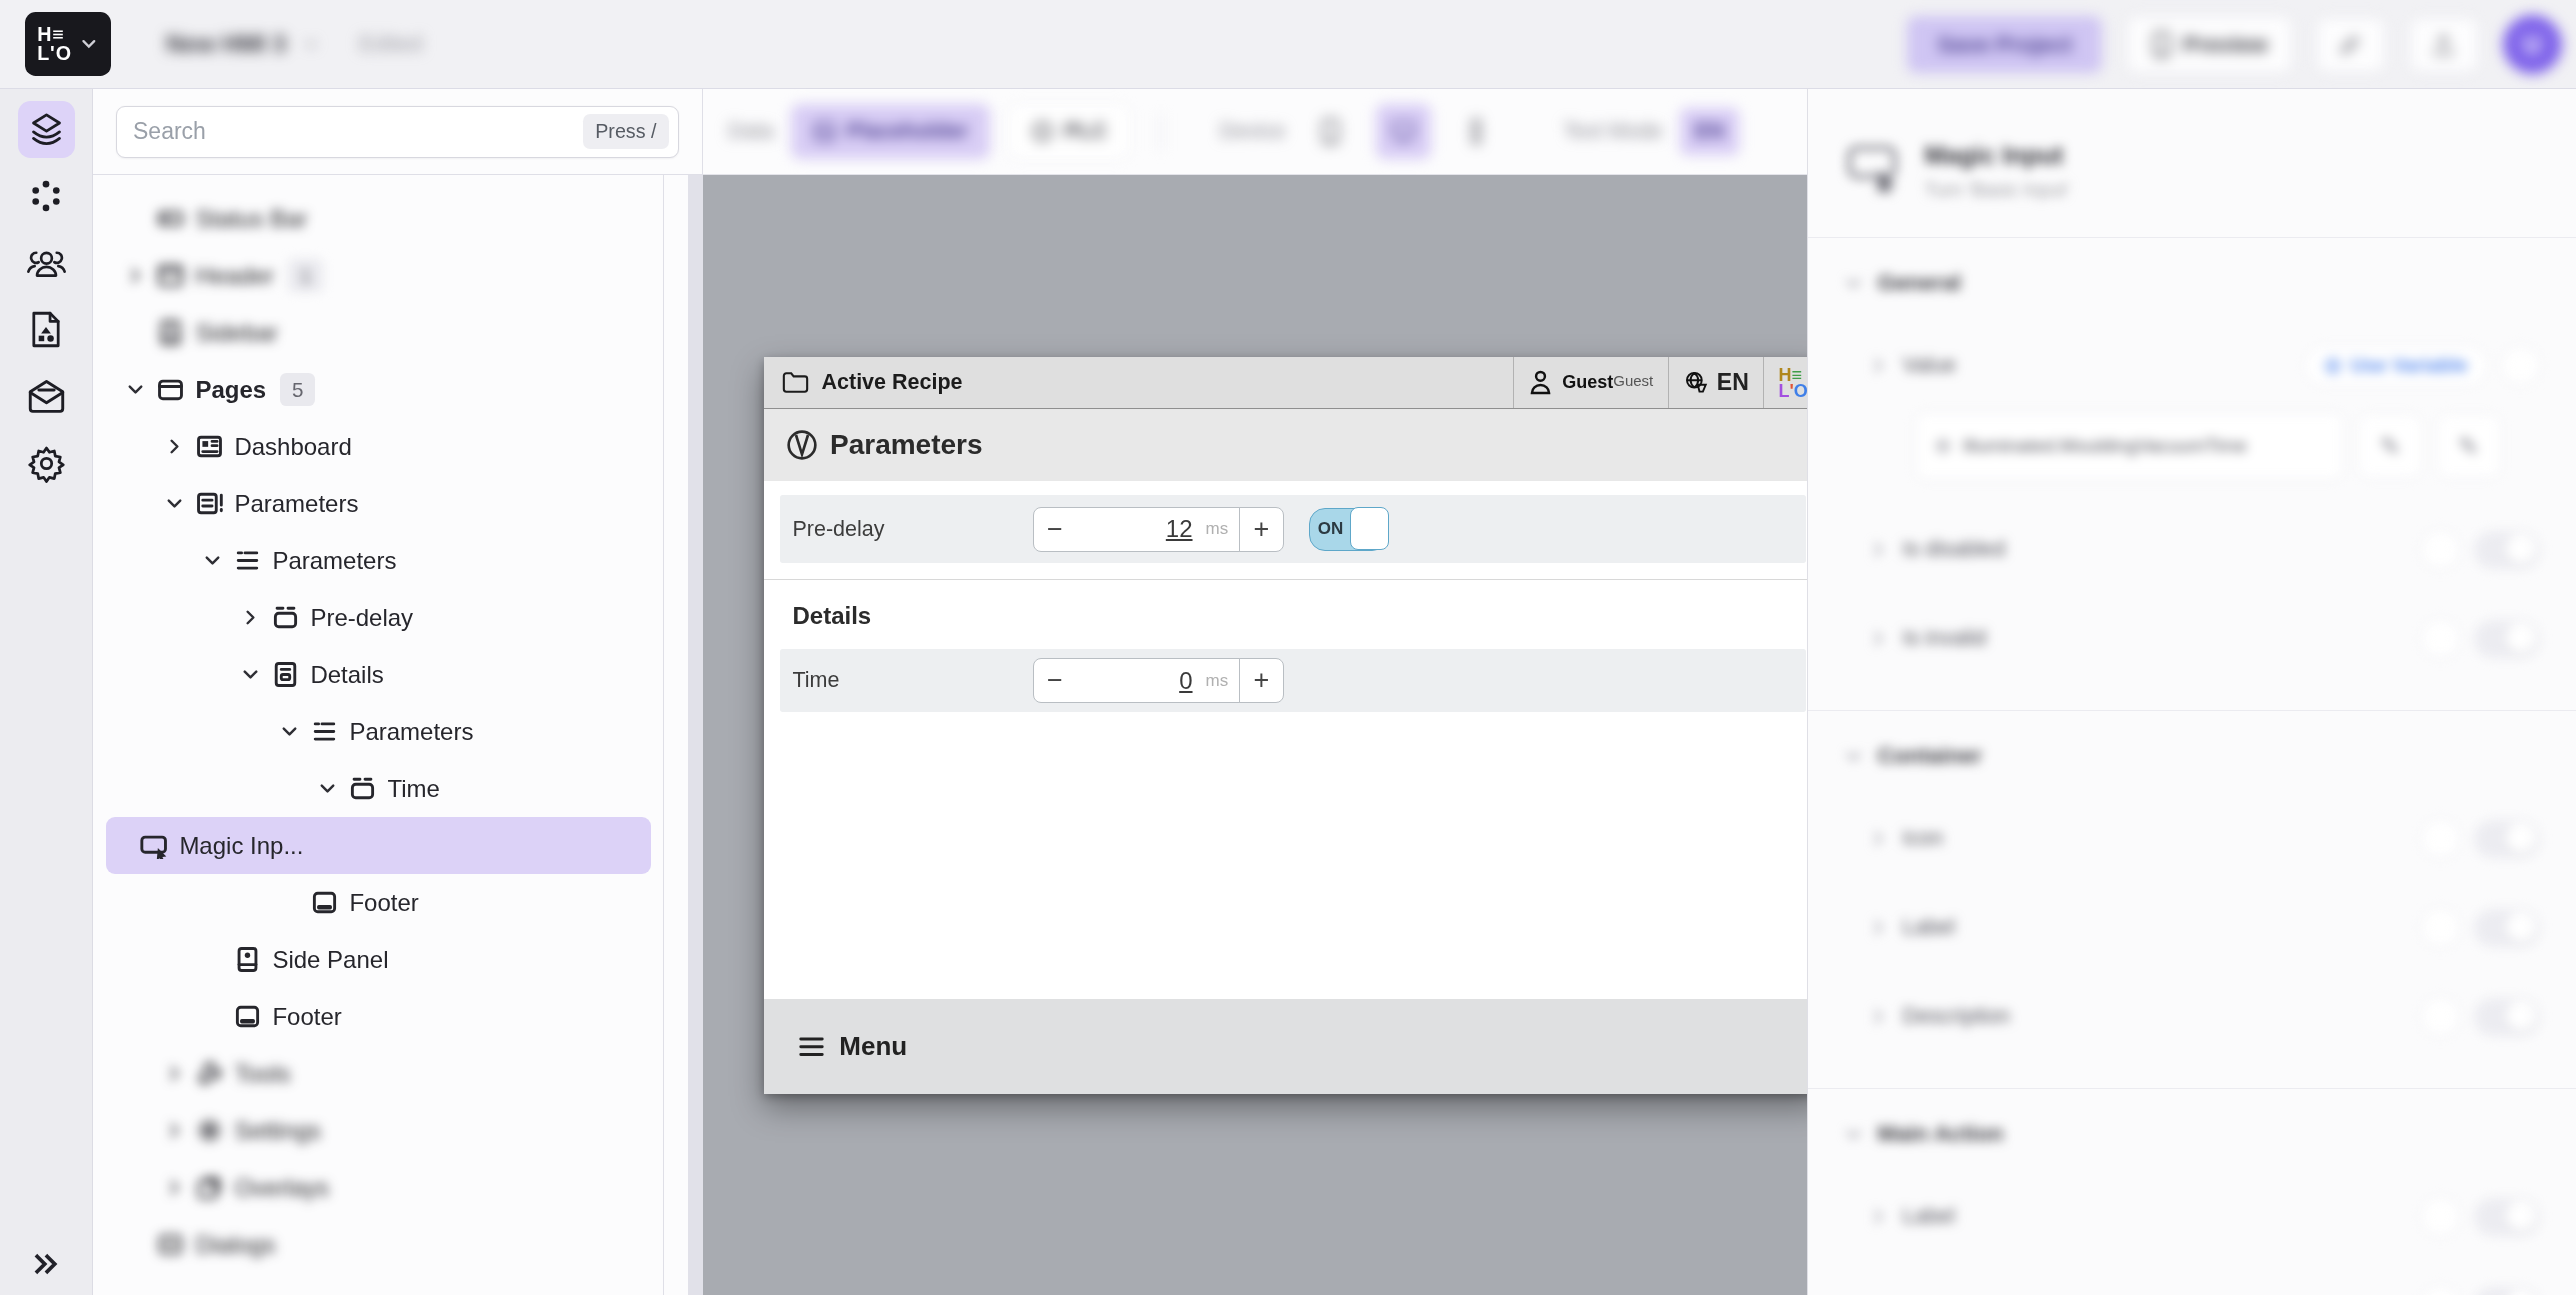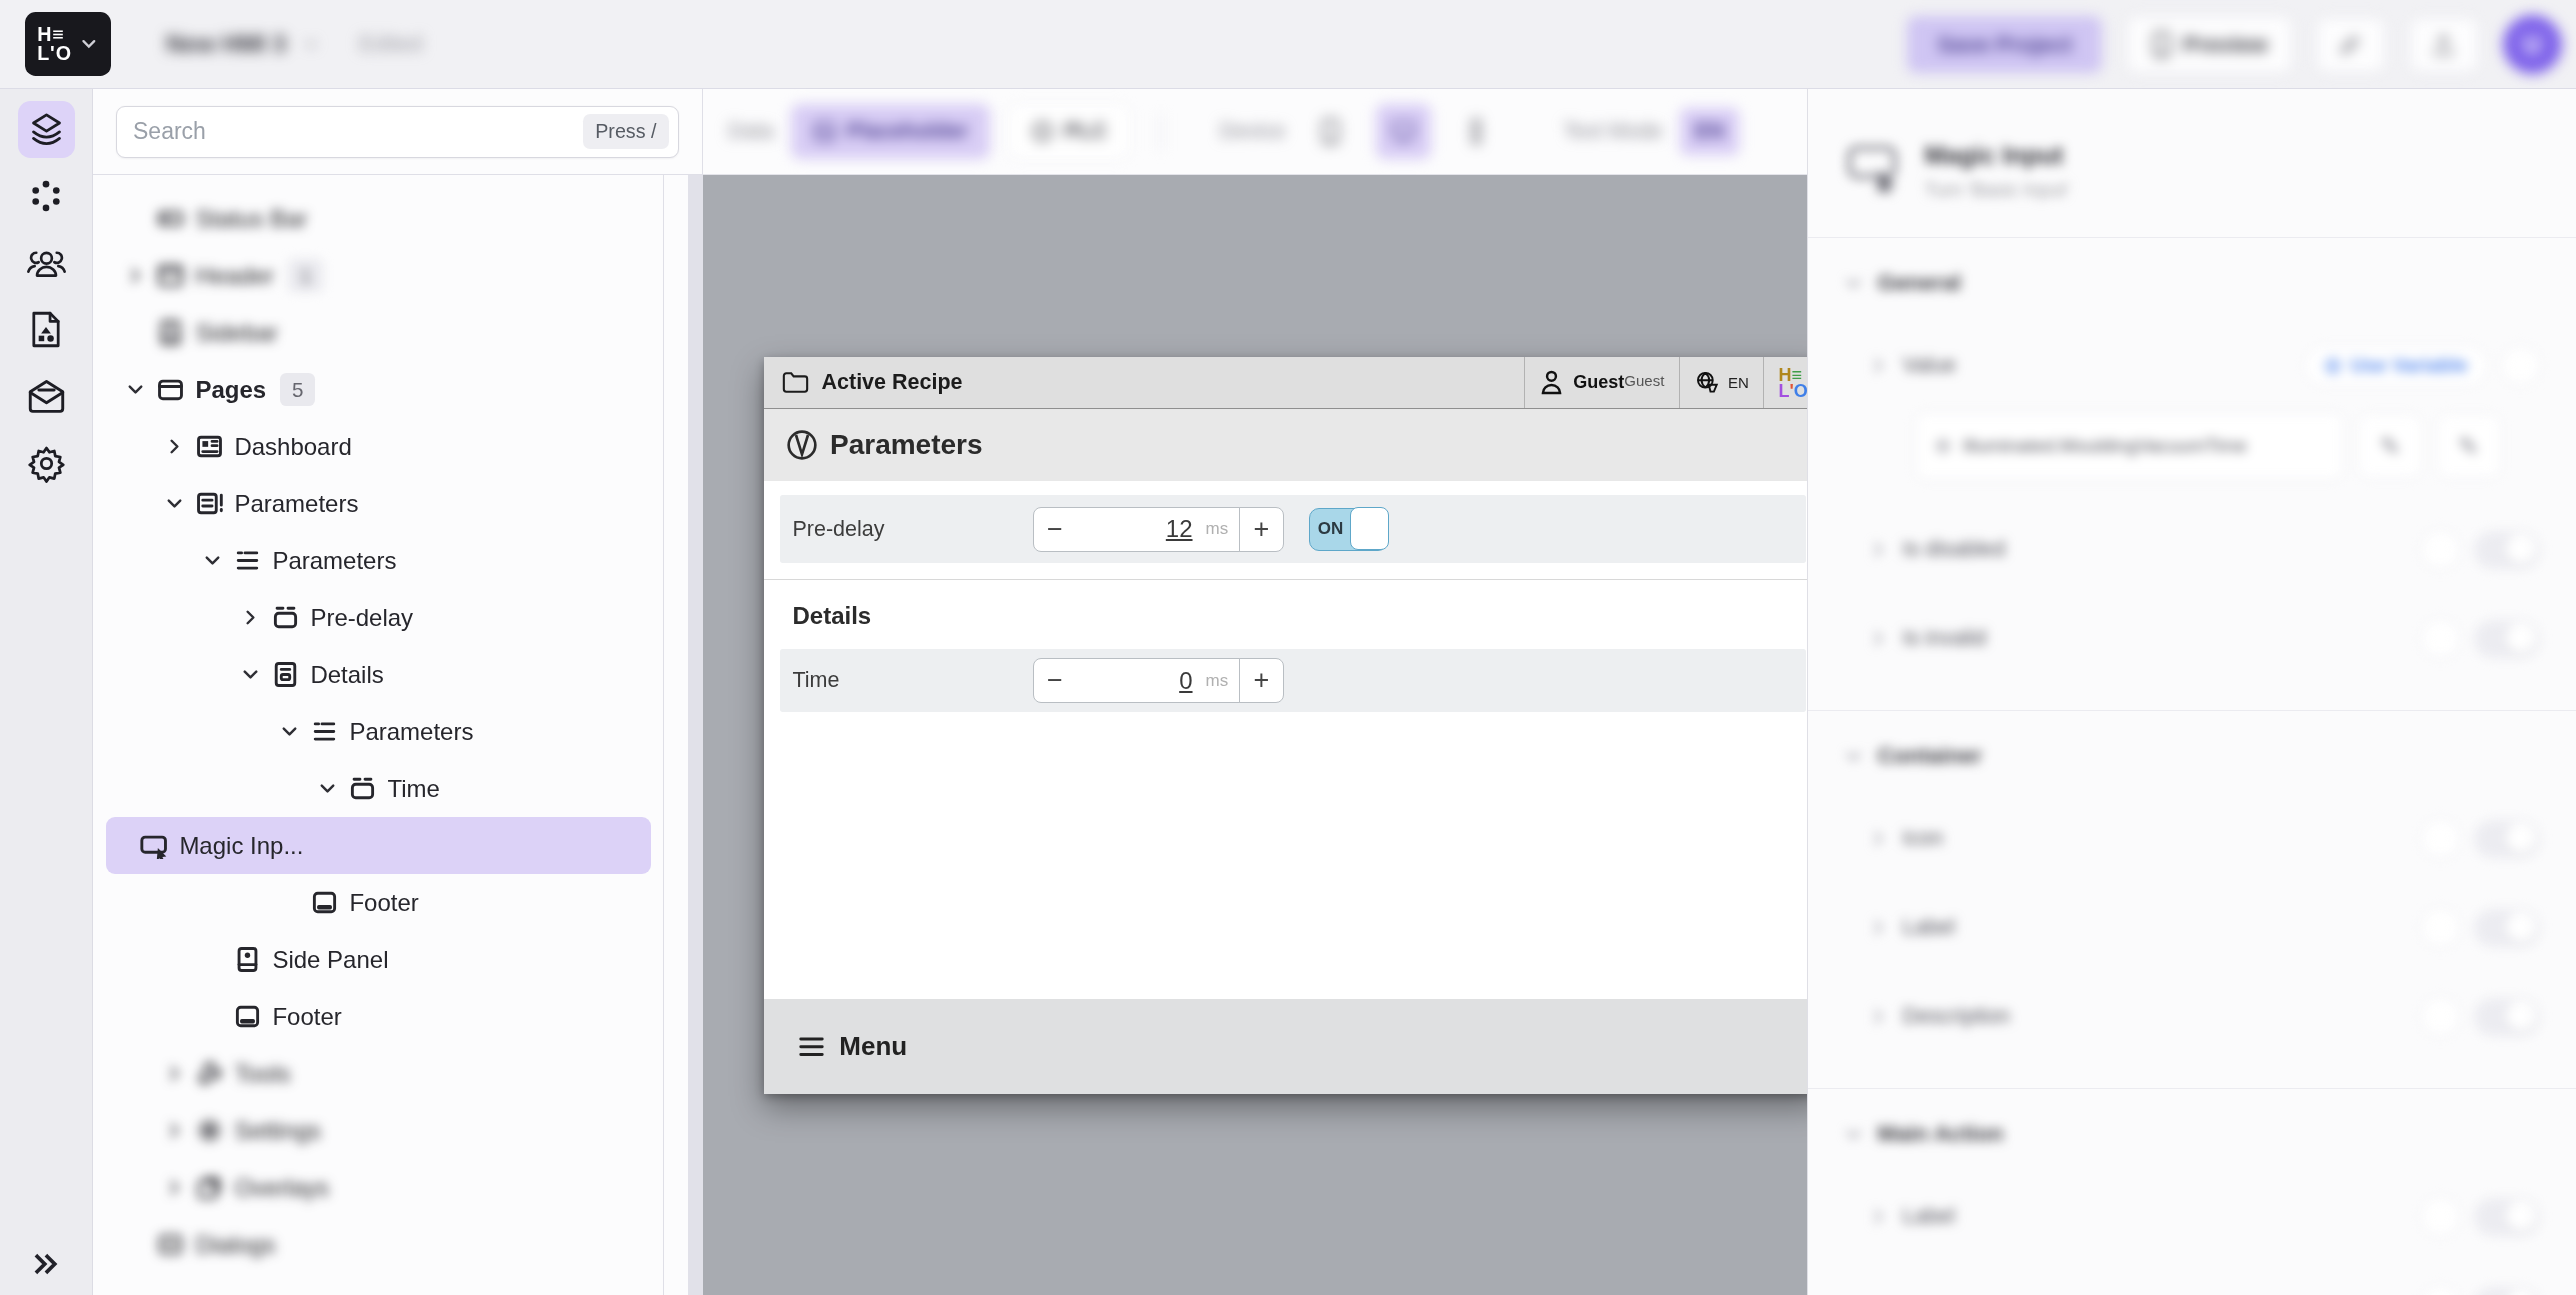--- a/index.html
+++ b/index.html
@@ -87,21 +87,21 @@
     display:flex; flex-direction:column; color:#222; }
   .dv-statusbar { height:52px; background:#dfdfdf; border-bottom:1.8px solid #8f8f8f;
     display:flex; align-items:center; padding-left:18px; flex:0 0 52px; }
   .dv-title { font-size:21.5px; font-weight:700; margin-left:12.5px; color:#1c1c1c; }
   .dv-sb-right { margin-left:auto; display:flex; height:100%; }
   .dv-cell { border-left:0.9px solid #b2b2b2; display:flex; align-items:center; justify-content:center;
     gap:9px; padding:0 14.3px; }
   .dv-user-col { display:flex; flex-direction:row; line-height:1.05; }
   .dv-user-name { font-size:18px; font-weight:700; color:#111; }
   .dv-user-role { font-size:15px; color:#555; }
-  .dv-lang { font-size:15px; font-weight:400; }
+  .dv-lang { font-size:23px; font-weight:700; }
   .dv-logo { font-weight:900; font-size:18px; line-height:16px; letter-spacing:0; }
   .dv-heading { height:72px; background:#e8e8e8; display:flex; align-items:center; gap:12.5px;
     padding-left:21.5px; flex:0 0 72px; }
   .dv-heading-text { font-size:28px; font-weight:800; color:#2b2b2b; }
   .dv-content { flex:1; background:#fff; padding:14.3px 16px 0 16px; }
   .dv-row { height:68px; background:#edeff1; border-radius:2.7px; display:flex; align-items:center;
     padding-left:12.5px; }
   .dv-row-label { font-size:21.5px; color:#3c3c3c; width:240px; }
   .dv-divider { border-top:0.9px solid #d8d8d8; margin:16px -16px 0 -16px; }
   .dv-details { font-size:24px; font-weight:800; color:#2b2b2b; margin:21.5px 0 0 12.5px; }
@@ -110,21 +110,21 @@
   .step-btn { width:45px; height:45px; background:#fff; border:1.8px solid #b9bec3; display:flex;
     align-items:center; justify-content:center; font-size:27px; color:#444; }
   .step-minus { border-radius:8px 0 0 8px; }
   .step-plus { border-radius:0 8px 8px 0; margin-left:-1.8px; }
   .step-input { width:165px; height:45px; background:#fff; border-top:1.8px solid #b9bec3;
     border-bottom:1.8px solid #b9bec3; margin-left:-1.8px; display:flex; align-items:center;
     justify-content:flex-end; padding-right:12.5px; }
   .step-val { font-size:24px; color:#3a3a3a;text-decoration:underline; }
   .step-unit { font-size:17px; color:#b0b0b0; margin-left:13px; }
   .toggle { position:relative; width:79px; height:43px; margin-left:25px; background:#a9d7e9;
-    border:1.8px solid #5ea7c9; border-radius:10px;text-align:center; }
+    border:1.8px solid #5ea7c9; border-radius:16px;text-align:center; }
   .toggle-on { position:absolute; left:0; top:0; bottom:0; width:41px; display:flex; align-items:center;
     justify-content:center; font-size:17px; font-weight:700; color:#2c3a42; }
   .toggle-knob { position:absolute; right:-1.8px; top:-1.8px; width:39px; height:43px; background:#fff;
     border:1.8px solid #5ea7c9; border-radius:8px; }
   .dv-menu { height:95px; background:#dfe0e1; display:flex; align-items:center; gap:14.3px;
     padding-left:34px; flex:0 0 95px; }
   .dv-menu-label { font-size:26px; font-weight:800; color:#222; }
 
   
   .inspector { width:769px; background:#fbfbfc; border-left:1.8px solid #dfdfe6; overflow:hidden; }

